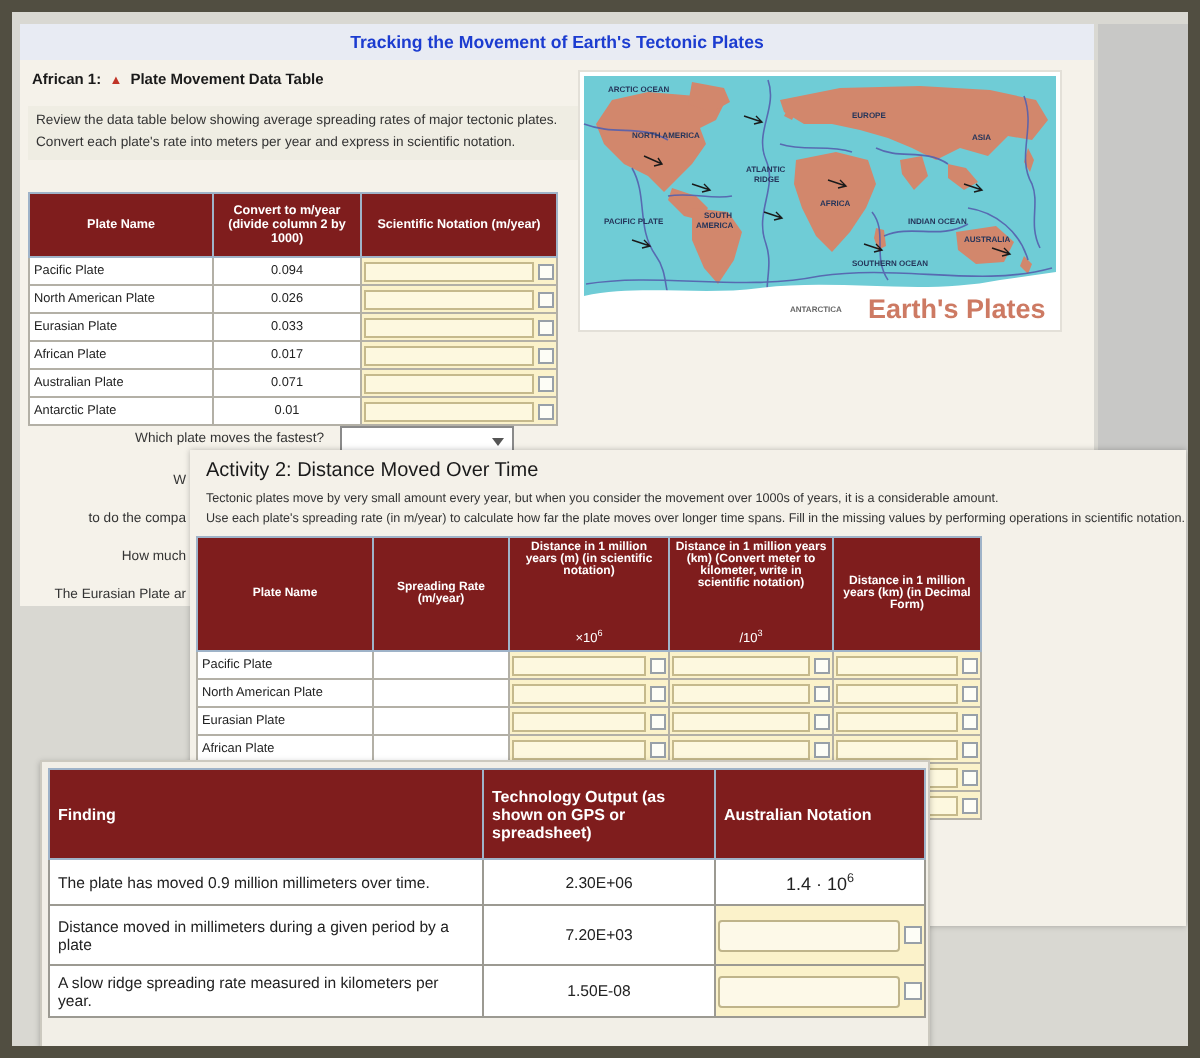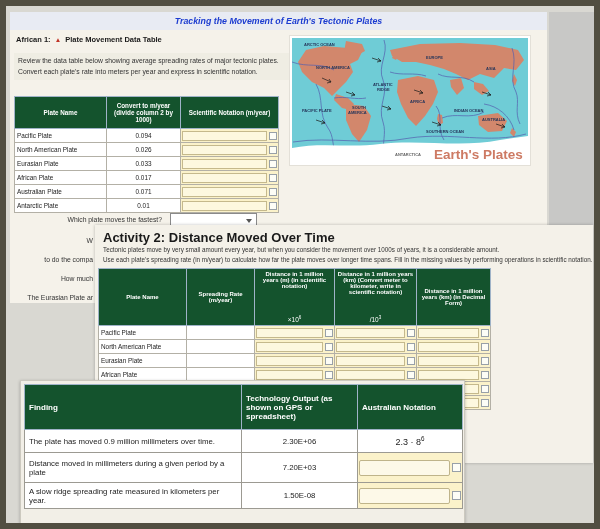--- a/index.html
+++ b/index.html
@@ -5,29 +5,29 @@
   html,body{margin:0;padding:0;background:#fff;}
   .frame{position:relative;width:600px;height:529px;box-sizing:border-box;
          border:6px solid #514e41;background:#d9d8d2;overflow:hidden;
          font-family:"Liberation Sans",sans-serif;color:#222;}
   .panel{position:absolute;}
   
   #side-strip{left:543px;top:6px;width:46px;height:213px;background:#c8c8c6;}
   
   #base{left:4px;top:6px;width:537px;height:291px;background:#f5f2ea;z-index:1;}
   .title-strip{position:absolute;left:0;top:0;width:537px;height:18px;background:#e8ebf3;
-               text-align:center;line-height:18px;font-size:8.8px;font-weight:bold;color:#1c3cd0;font-style:italic;}
+               text-align:center;line-height:18px;font-size:8.8px;font-weight:bold;color:#1c3cd0;}
   .a1-head{position:absolute;left:6px;top:23px;font-size:7.5px;font-weight:bold;color:#1a1a1a;}
   .vicon{color:#c03427;font-size:6.5px;padding:0 2px;}
   .a1-instr{position:absolute;left:4px;top:41px;width:274px;background:#efede3;
             padding:3px 4px;font-size:6.8px;line-height:10.5px;color:#333;}
   .a1-instr p{margin:0;}
   table{border-collapse:collapse;table-layout:fixed;}
   .wtab{position:absolute;background:#fff;}
-  .wtab th{background:#14532d;color:#fff;font-weight:bold;border:1px solid #9fb3c8;
+  .wtab th{background:#7f1d1d;color:#fff;font-weight:bold;border:1px solid #9fb3c8;
            text-align:center;vertical-align:middle;padding:1px 2px;}
   .wtab td{border:1px solid #b3b0a6;background:#fff;padding:0 2px;overflow:hidden;}
   #a1-table{left:4px;top:84px;width:264px;font-size:6.4px;}
   #a1-table th{font-size:6.3px;height:29px;}
   #a1-table td{height:13px;}
   #a1-table td.rate{text-align:center;}
   td.ycell{background:#fbf2ca !important;padding:0 1px !important;}
   .ycell-in{display:flex;align-items:center;height:100%;}
   input.ans{flex:1;min-width:0;height:8px;border:1px solid #c5b98c;background:#fdf8df;
             margin:0;padding:0;font-size:6px;font-family:"Liberation Sans",sans-serif;}
@@ -36,21 +36,21 @@
   .q-select{position:absolute;left:160px;top:201px;width:87px;height:13px;background:#fff;
             border:1px solid #8a8a8a;box-sizing:border-box;}
   .chev{position:absolute;right:4px;top:5px;width:0;height:0;border-left:3px solid transparent;
         border-right:3px solid transparent;border-top:4px solid #555;}
   .frag{position:absolute;left:0;width:83px;text-align:right;font-size:6.8px;color:#333;white-space:nowrap;overflow:hidden;}
   
   #map{left:284px;top:30px;width:240px;height:129px;background:#fff;z-index:2;box-shadow:0 0 0 1px #e3e0d8;}
   
   #a2{left:89px;top:219px;width:498px;height:238px;background:#f4f1e9;z-index:3;
       box-shadow:0 0 3px rgba(0,0,0,.25);}
-  .a2-head{position:absolute;left:8px;top:5px;font-size:13px;font-weight:bold;color:#1a1a1a;}
+  .a2-head{position:absolute;left:8px;top:5px;font-size:10px;font-weight:normal;color:#1a1a1a;}
   .a2-line{position:absolute;left:8px;font-size:6.3px;color:#333;white-space:nowrap;}
   #a2-table{left:3px;top:43px;width:387px;font-size:6.4px;}
   #a2-table th{font-size:6px;height:52px;padding:2px;}
   #a2-table td{height:13px;}
   .hsub{font-size:6.5px;font-weight:normal;margin-top:2px;}
   .hflex{display:flex;flex-direction:column;justify-content:space-between;height:100%;align-items:center;}
   
   #findings{left:14px;top:374px;width:445px;height:144px;background:#f2efe7;z-index:4;
             border:1px solid #ccc9bf;box-sizing:border-box;box-shadow:0 1px 3px rgba(0,0,0,.25);}
   #f-table{left:3px;top:3px;width:438px;font-size:7.8px;}
@@ -410,21 +410,21 @@
         </colgroup>
       <tbody>
           <tr>
         <th>Finding</th>
         <th>Technology Output (as shown on GPS or spreadsheet)</th>
         <th>Australian Notation</th>
       </tr>
       <tr style="height:23px">
         <td>The plate has moved 0.9 million millimeters over time.</td>
         <td class="out">2.30E+06</td>
-        <td class="nstat"><span>2.3 · 8</span><sup>6</sup></td>
+        <td class="nstat"><span>1.4 · 10</span><sup>6</sup></td>
       </tr>
       <tr style="height:30px">
         <td>Distance moved in millimeters during a given period by a plate</td>
         <td class="out">7.20E+03</td>
         <td class="ycell">
               <div class="ycell-in">
                 <input class="ans" style="">
                 <span class="cb"></span>
               </div>
             </td>

